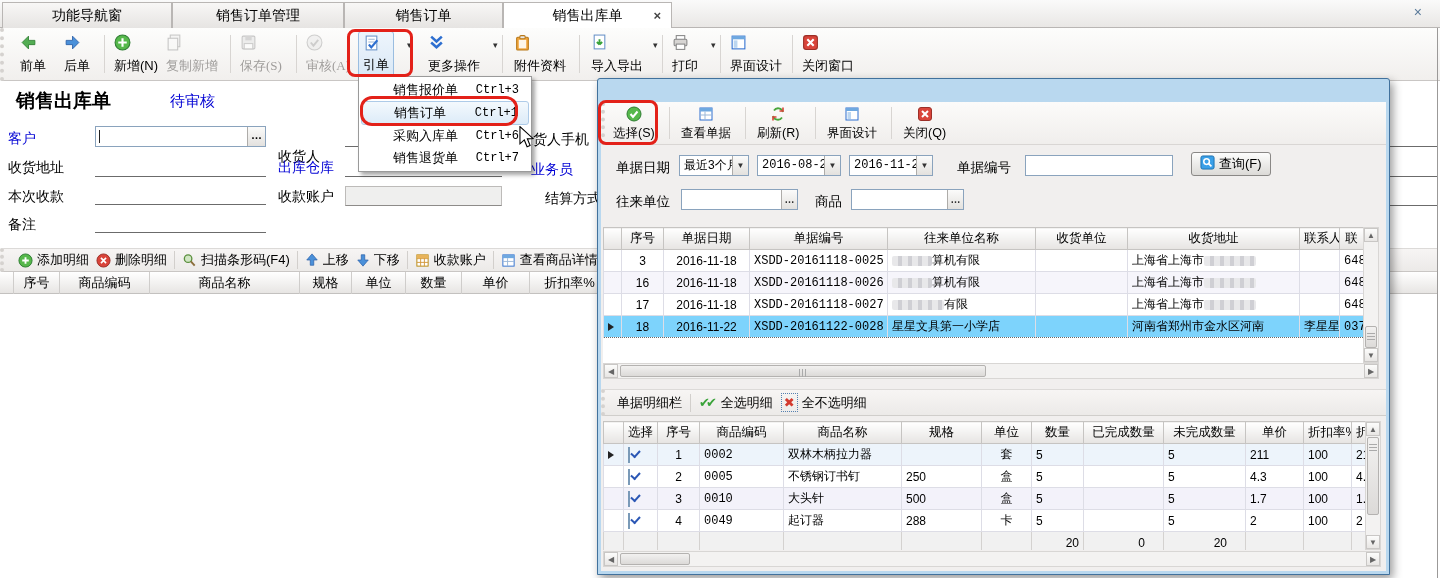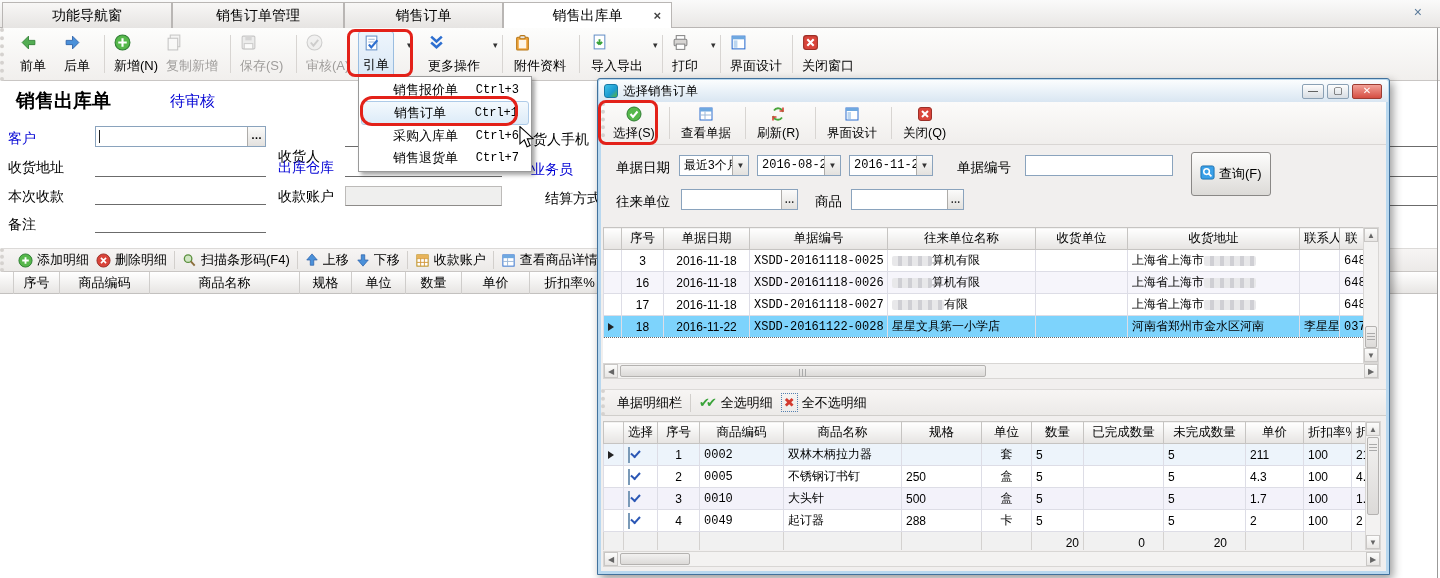--- a/index.html
+++ b/index.html
@@ -12,21 +12,21 @@
   .tabbar { position:absolute; left:0; top:0; width:1440px; height:28px; background:linear-gradient(#fafafa,#e9e7e5); border-bottom:1px solid #b9b6b4; }
   .tab { position:absolute; top:2px; height:26px; line-height:25px; text-align:center; background:linear-gradient(#f8f7f6,#e6e4e2); border:1px solid #b9b6b4; border-bottom:none; font-size:14px; }
   .tab.active { background:#fff; font-weight:bold; height:27px; }
   .tabx { position:absolute; right:10px; top:0; color:#444; font-size:13px; cursor:pointer; }
   .stripx { position:absolute; right:18px; top:4px; color:#5a7a9a; font-size:14px; }
 
   
   .toolbar { position:absolute; left:0; top:28px; width:1440px; height:53px; background:linear-gradient(#fdfdfc,#f1efed); border-bottom:1px solid #c9c6c4; border-left:4px dotted #d5d2cf; }
   .tbtn { position:absolute; top:3px; height:46px; display:flex; flex-direction:column; align-items:flex-start; justify-content:space-between; padding:3px 4px 2px; border-radius:3px; cursor:pointer; }
   .tbtn .lbl { font-size:13px; white-space:nowrap; }
-  .tbtn.disabled .lbl { color:#9f9d9b; }
+  .tbtn.disabled .lbl { color:#9f9d9b;font-family:Liberation Serif, serif; }
   .tbtn.disabled svg { opacity:.45; filter:grayscale(1); }
   .tbtn.hl { background:linear-gradient(#eef5fc,#d9e8f6); border:1px solid #9abde0; }
   .vsep { position:absolute; top:7px; width:1px; height:38px; background:#d8d5d2; }
   .caret { font-size:9px; color:#333; position:absolute; top:12px; }
 
   
   .doc-title { position:absolute; left:16px; top:88px; font-size:19px; font-weight:bold; }
   .doc-status { position:absolute; left:170px; top:92px; font-size:15px; font-weight:normal; color:#0000d4; }
   .flabel { position:absolute; font-size:14px; white-space:nowrap; }
   .flabel.blue { color:#0000d4; }
@@ -60,21 +60,21 @@
   .dclient { position:absolute; left:3px; right:3px; top:23px; bottom:3px; background:#f1efee; overflow:hidden; }
   .dtb { position:absolute; left:0; top:0; width:100%; height:43px; background:linear-gradient(#fcfbfa,#f0eeec); border-bottom:1px solid #d9d6d4; border-left:4px dotted #d5d2cf; }
   .dtbtn { position:absolute; top:2px; height:39px; display:flex; flex-direction:column; align-items:center; justify-content:space-between; padding:2px 4px; cursor:pointer; }
   .dtbtn .lbl { font-size:12.5px; white-space:nowrap; }
   .dvsep { position:absolute; top:5px; width:1px; height:32px; background:#d8d5d2; }
   .dflabel { position:absolute; font-size:13.5px; white-space:nowrap; }
   .combo { position:absolute; height:21px; background:#fff; border:1px solid #8aa3bd; display:flex; font-size:12px; }
   .combo .cv { flex:1; line-height:19px; padding-left:4px; overflow:hidden; white-space:nowrap; }
   .combo .ca { width:16px; background:linear-gradient(#fbfbfa,#e3e1de); border-left:1px solid #aeaca9; text-align:center; line-height:19px; font-size:8px; color:#333; cursor:pointer; }
   .dinput { position:absolute; height:21px; background:#fff; border:1px solid #8aa3bd; }
-  .qbtn { position:absolute; height:44px; background:linear-gradient(#fdfdfc,#dcdad7); border:1px solid #8a8886; border-radius:3px; display:flex; align-items:center; gap:4px; padding:0 8px; cursor:pointer; font-size:13px; }
+  .qbtn { position:absolute; height:24px; background:linear-gradient(#fdfdfc,#dcdad7); border:1px solid #8a8886; border-radius:3px; display:flex; align-items:center; gap:4px; padding:0 8px; cursor:pointer; font-size:13px; }
 
   table { border-collapse:collapse; table-layout:fixed; font-size:12px; background:#fff; }
   td,th { border:1px solid #dddde6; padding:0 4px; overflow:hidden; white-space:nowrap; height:22px; }
   th { background:linear-gradient(#fff,#e6e4e2); border-color:#c6c4c2; font-weight:normal; text-align:center; font-size:12.5px; }
   tr.alt td { background:#f6f5fb; }
   tr.sel td { background:#7dd3fc; border-top:1px dotted #666; border-bottom:1px dotted #666; }
   .rowmark { width:0; height:0; border-left:6px solid #222; border-top:4px solid transparent; border-bottom:4px solid transparent; display:inline-block; }
   .smudge { display:inline-block; width:40px; height:10px; background:repeating-linear-gradient(90deg,#e8e8ea 0 6px,#cfcfd4 6px 10px); filter:blur(.7px); vertical-align:middle; border-radius:2px; }
   .smudge.w2 { width:52px; }
   .cb { width:13px; height:13px; border:1px solid #7a9ab8; background:#fff; margin:0 auto; position:relative; }
@@ -333,29 +333,20 @@
       <span>采购入库单</span>
       <span class="sc">Ctrl+6</span>
     </div>
   <div class="mi">
       <span>销售退货单</span>
       <span class="sc">Ctrl+7</span>
     </div>
 </div>
 
 <div class="dialog">
-  <div class="dtitle">
-    <span style="width:14px;height:14px;border-radius:3px;background:linear-gradient(135deg,#3fc1e8,#1b9ad0 60%,#59b53c);display:inline-block;border:1px solid #1679a5"></span>
-    <span class="tt">选择销售订单</span>
-    <span class="wbtns">
-      <span class="wb">—</span>
-      <span class="wb">▢</span>
-      <span class="wb close">✕</span>
-    </span>
-  </div>
   <div class="dclient">
 
     <div class="dtb">
       <div class="dtbtn" style="left:4px">
         <span><svg width="16" height="16" viewBox="0 0 16 16">
               <circle cx="8" cy="8" r="7" fill="#56b84b" stroke="#2e7d32"></circle>
               <path d="M4.5 8l2.5 3 4.5-5.5" stroke="#fff" stroke-width="2" fill="none"></path>
             </svg></span>
         <span class="lbl">选择(S)</span>
         </div>

